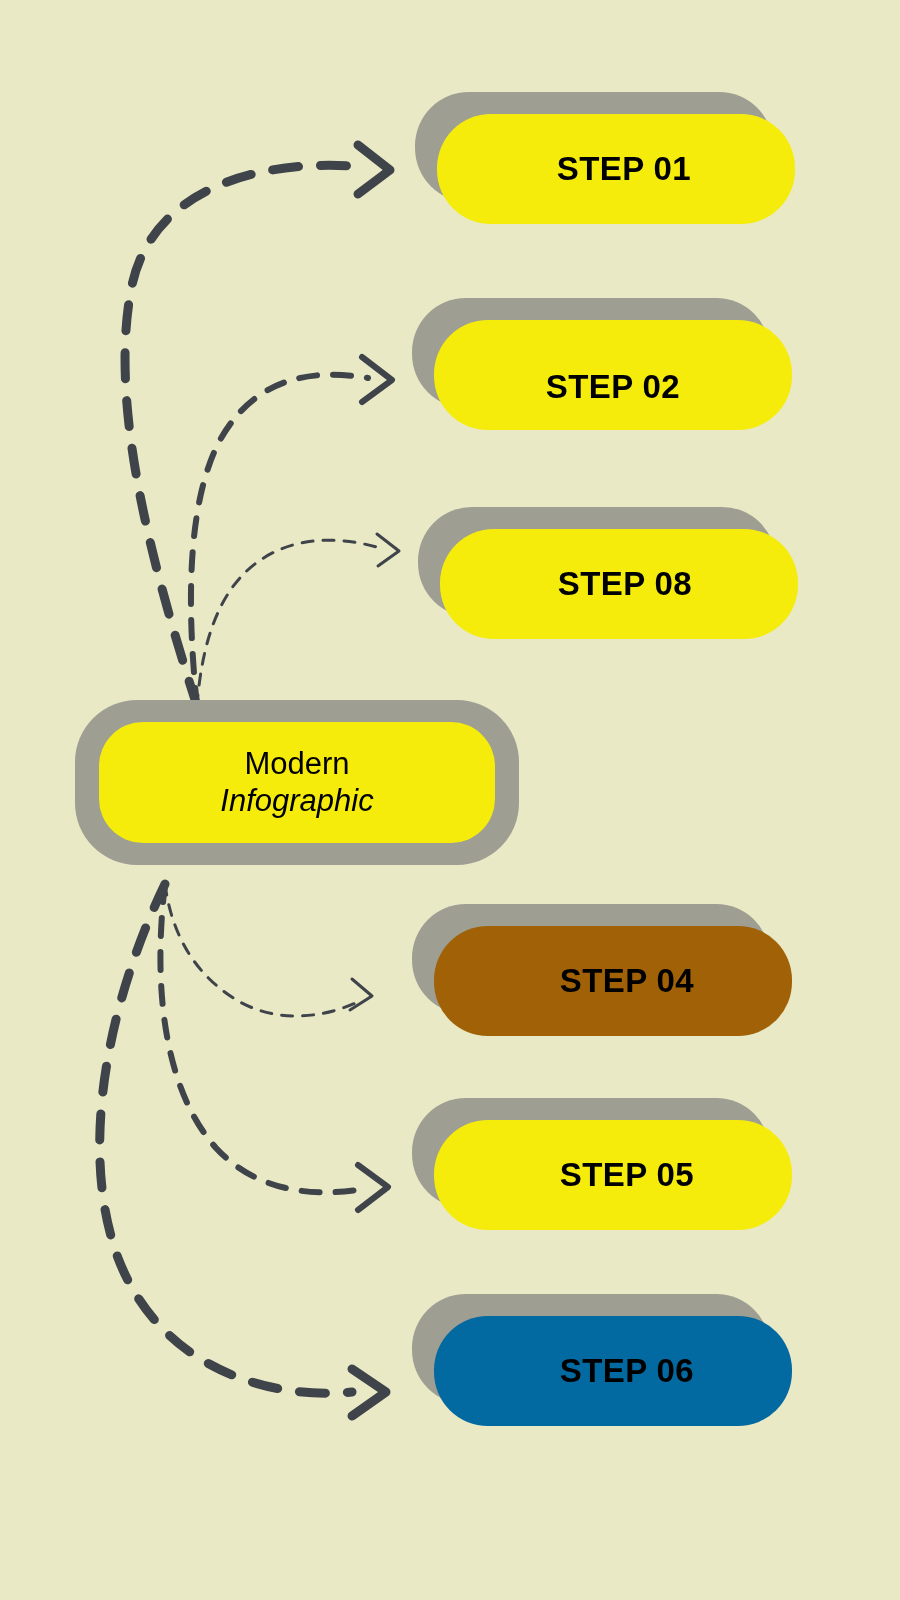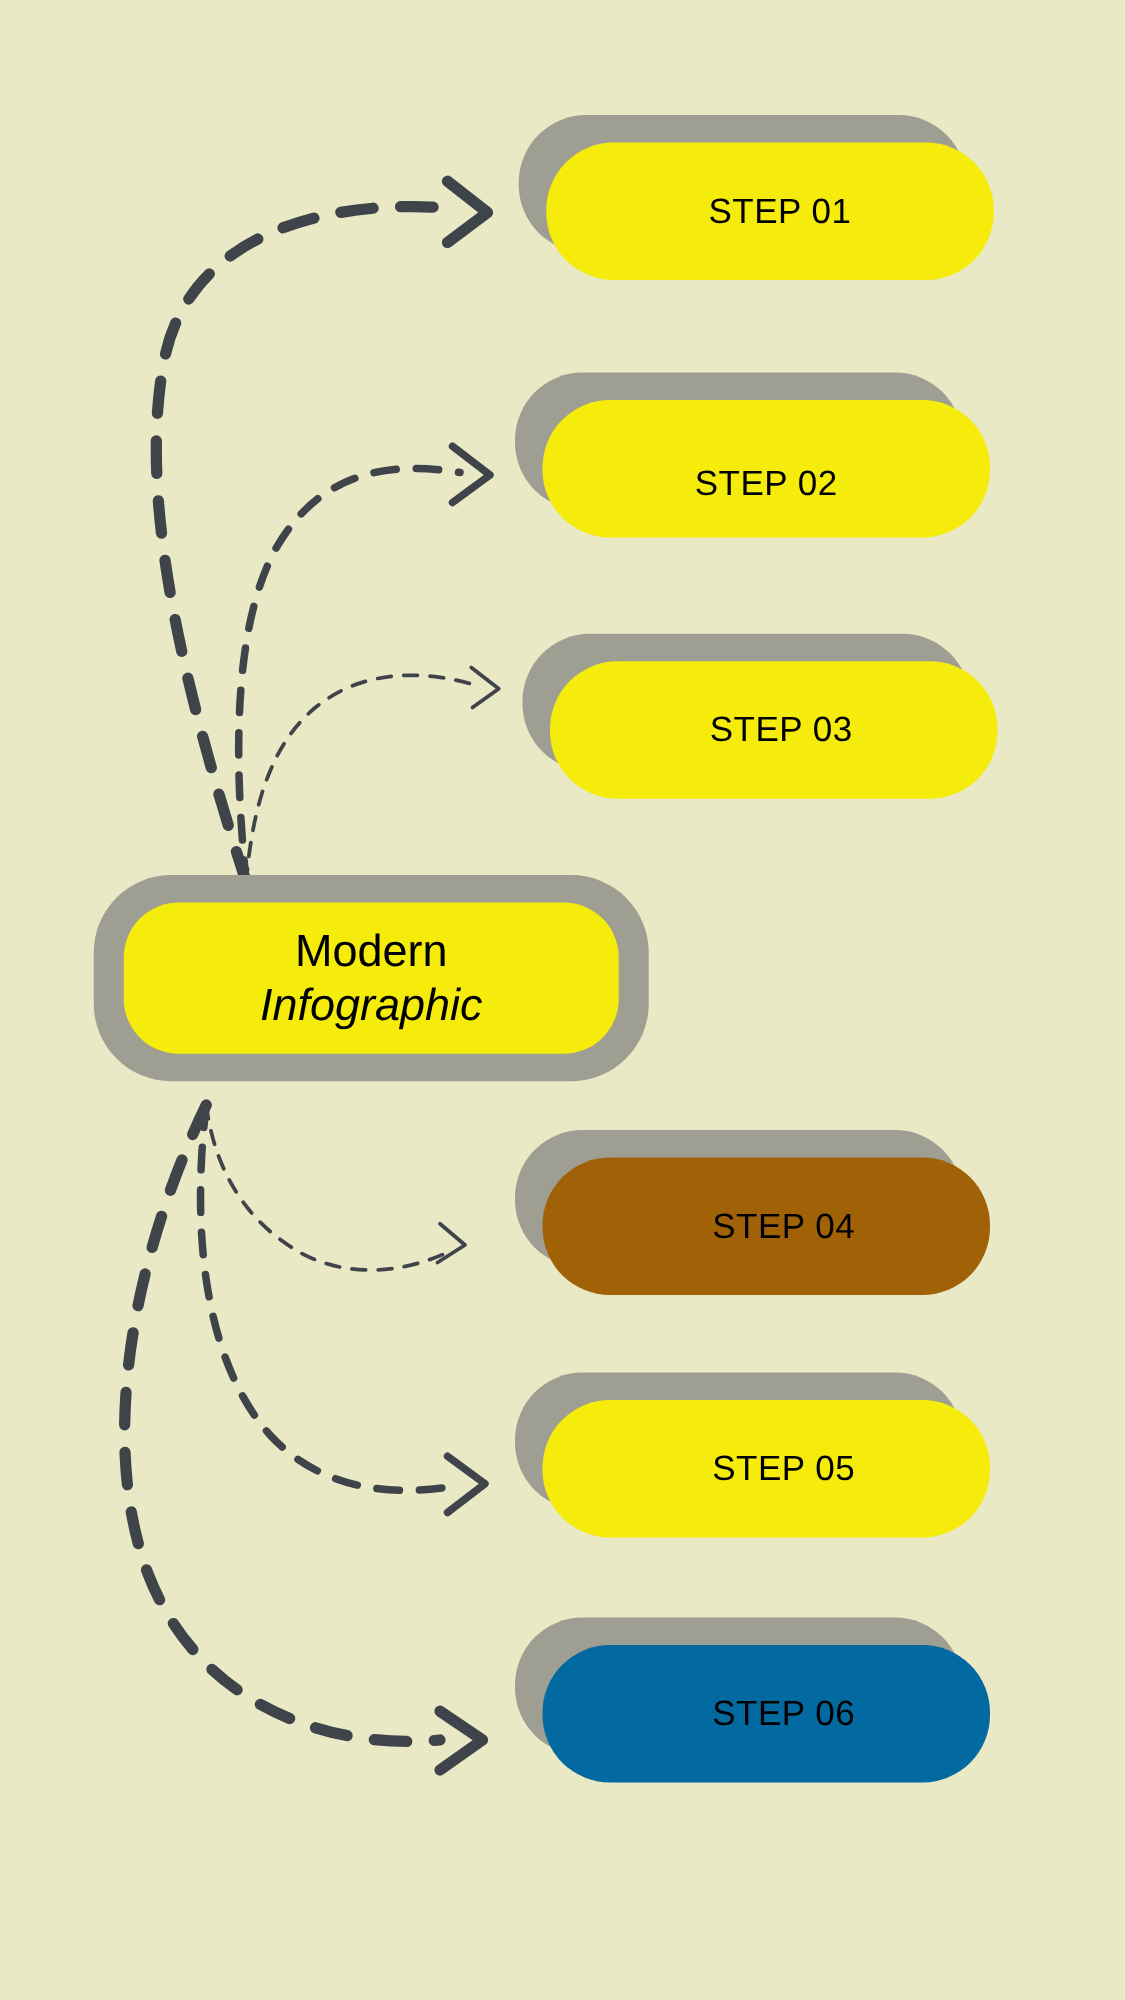--- a/index.html
+++ b/index.html
@@ -45,22 +45,22 @@
     width: 100%;
     height: 100%;
     background: #F5EC0C;
     border-radius: 54px;
     display: flex;
     align-items: center;
     justify-content: center;
   }
   .step-label {
     color: #000000;
-    font-size: 28px;
-    font-weight: 400;
+    font-size: 33px;
+    font-weight: 700;
     letter-spacing: 0.4px;
     white-space: nowrap;
     transform: translateX(var(--tx, 0px));
   }
   
   #center-node {
     position: absolute;
     box-sizing: border-box;
     background: #9E9E93;
     border-radius: 62px;
@@ -73,21 +73,21 @@
     bottom: 22px;
     background: #F5EC0C;
     border-radius: 44px;
     display: flex;
     flex-direction: column;
     align-items: center;
     justify-content: center;
   }
   .center-line {
     color: #000000;
-    font-size: 36px;
+    font-size: 31px;
     line-height: 1.18;
     white-space: nowrap;
   }
 </style>
 </head>
 <body>
 
 <div id="canvas" style="width: 900px; height: 1600px; background: rgb(233, 233, 198);">
 
   <svg id="arrow-layer" viewBox="0 0 900 1600" xmlns="http://www.w3.org/2000/svg">
@@ -133,21 +133,21 @@
   <div class="step-node" style="left: 412px; top: 298px; width: 358px; height: 110px;">
     <div class="step-shadow" style="background: rgb(158, 158, 147);"></div>
     <div class="step-face" style="background: rgb(245, 236, 12);">
       <span class="step-label" style="color: rgb(0, 0, 0); margin-top: 23px; --tx: 0px;">STEP 02</span>
     </div>
   </div>
 
   <div class="step-node" style="left: 418px; top: 507px; width: 358px; height: 110px;">
     <div class="step-shadow" style="background: rgb(158, 158, 147);"></div>
     <div class="step-face" style="background: rgb(245, 236, 12);">
-      <span class="step-label" style="color: rgb(0, 0, 0); --tx: 6px;">STEP 03</span>
+      <span class="step-label" style="color: rgb(0, 0, 0); --tx: 6px;">STEP 08</span>
     </div>
   </div>
 
   <div class="step-node" style="left: 412px; top: 904px; width: 358px; height: 110px;">
     <div class="step-shadow" style="background: rgb(158, 158, 147);"></div>
     <div class="step-face" style="background: #a16207;">
       <span class="step-label" style="color: rgb(0, 0, 0); --tx: 14px;">STEP 04</span>
     </div>
   </div>
 

